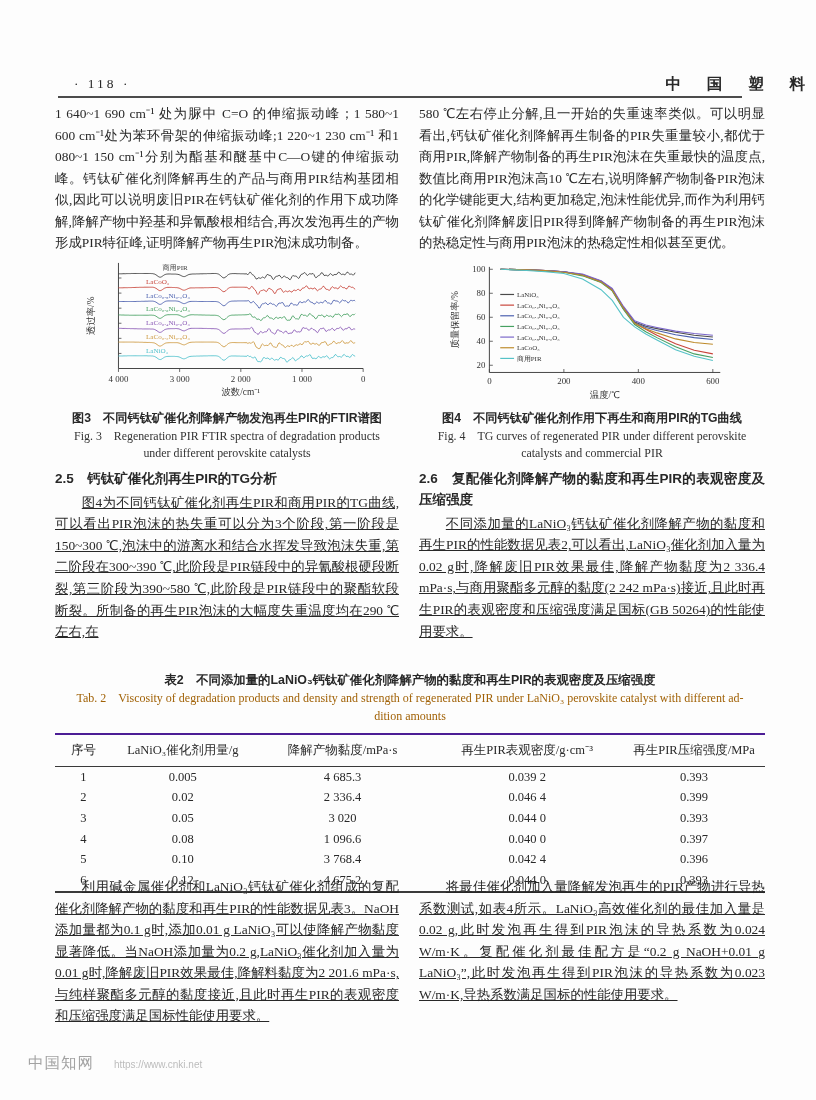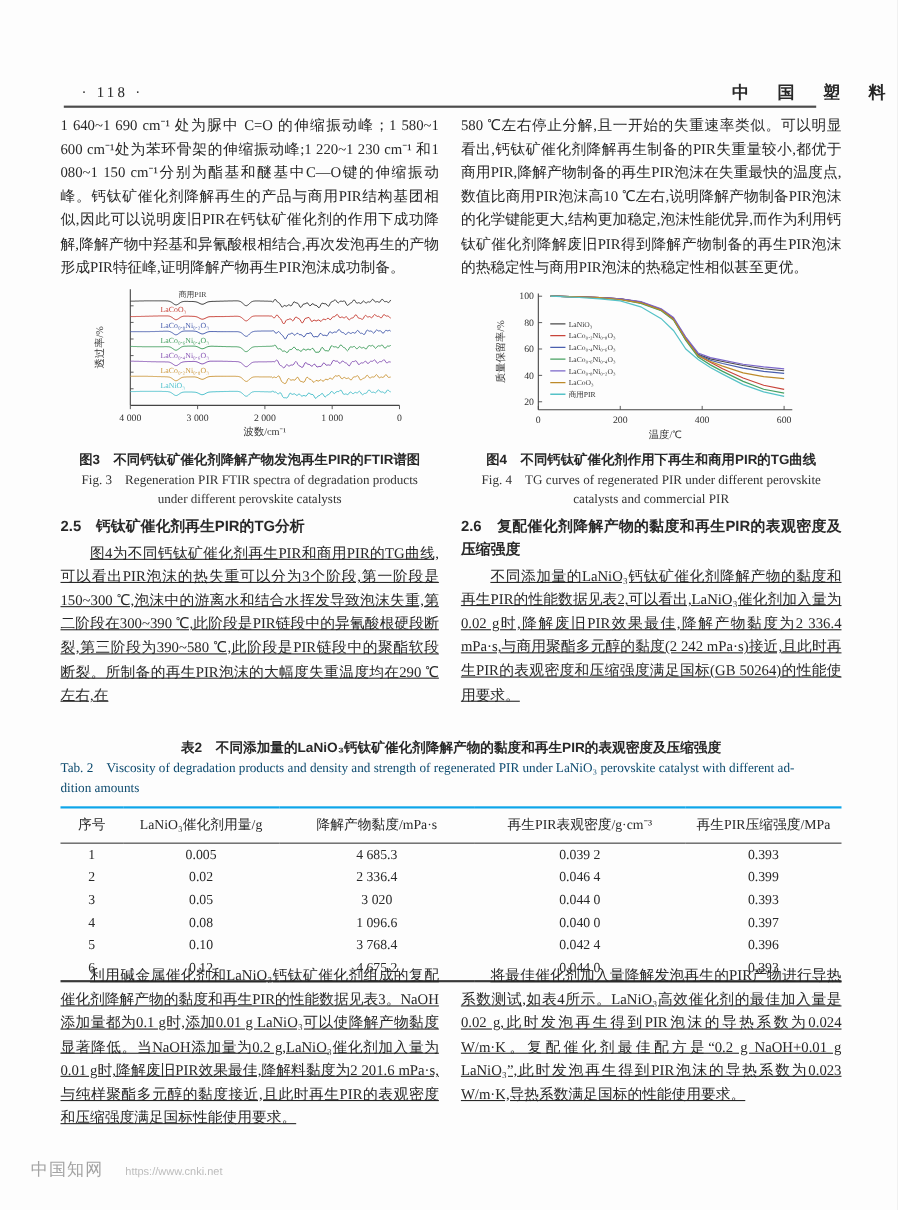--- a/index.html
+++ b/index.html
@@ -29,23 +29,23 @@
   .figure-block { margin-top:4px; }
   .chart-host { width:296px; margin:0 auto; }
   .chart-host svg { display:block; }
   .fig-caption-zh { font-family:"Liberation Sans", sans-serif; font-weight:bold;
     font-size:12.2px; text-align:center; margin-top:3px; line-height:19px; }
   .fig-caption-en { font-size:11.9px; text-align:center; line-height:17.5px; color:#333; }
 
   .table-block { position:absolute; left:55px; top:671px; width:710px; }
   .tab-caption-zh { font-family:"Liberation Sans", sans-serif; font-weight:bold;
     font-size:12.4px; text-align:center; line-height:19px; }
-  .tab-caption-en { font-size:12px; text-align:left; line-height:17.5px; color:#0c4a6e; }
+  .tab-caption-en { font-size:12px; text-align:center; line-height:17.5px; color:#a16207; }
   table { width:100%; border-collapse:collapse; margin-top:8px;
-    border-top:2px solid #0ea5e9; border-bottom:2px solid #3a3a3a; }
+    border-top:2px solid #4c1d95; border-bottom:2px solid #3a3a3a; }
   thead tr { border-bottom:1.2px solid #3a3a3a; }
   th { font-weight:normal; font-size:12.5px; padding:6px 2px 7px 2px; text-align:center; }
   td { font-size:12.5px; text-align:center; padding:2.8px 2px; }
 
   .watermark { position:absolute; left:28px; top:1053px; font-size:15.5px; }
   .wm-name { color:#a3a3a3; letter-spacing:1px; }
   .wm-url { color:#bcbcbc; margin-left:16px; font-family:"Liberation Sans", sans-serif; font-size:10px; }
 </style>
 </head>
 <body>

